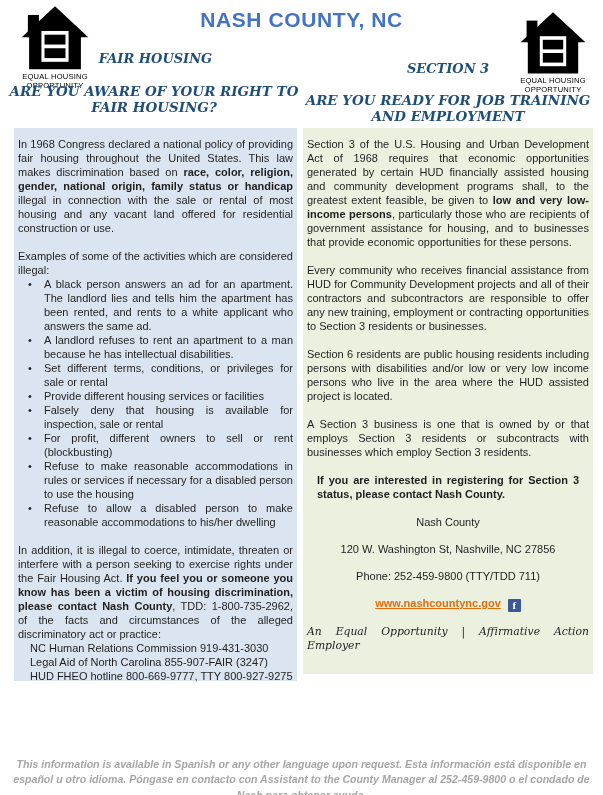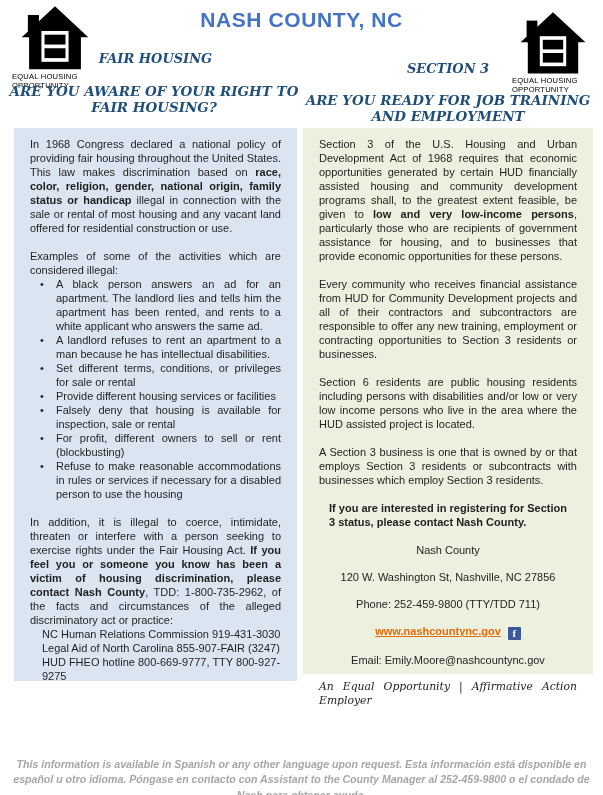--- a/index.html
+++ b/index.html
@@ -13,21 +13,21 @@
     overflow:hidden;
   }
 
   
   .doc-title {
     position:absolute; top:8px; left:0; right:0;
     text-align:center;
     font-size:21px; font-weight:bold; letter-spacing:.6px;
     color:var(--title-blue, #4472c4);
   }
-  .eho { position:absolute; }
+  .eho { position:absolute; text-align:center; }
   .eho-left  { top:5px;  left:12px;  width:86px; }
   .eho-right { top:11px; right:9px;  width:82px; }
   .eho svg { display:block; margin:0 auto; }
   .eho-text {
     font-size:7.6px; line-height:1.12; color:#000;
     letter-spacing:.2px; white-space:nowrap;
   }
 
   .col-heading, .col-subheading {
     position:absolute; text-align:center;
@@ -38,21 +38,21 @@
   .heading-fair    { top:51px; left:14px;  width:283px; font-size:13px; }
   .heading-sec3    { top:61px; left:303px; width:290px; font-size:13px; }
   .sub-fair        { top:83px; left:2px;   width:304px; font-size:13.5px; line-height:1.22; }
   .sub-sec3        { top:92px; left:301px; width:294px; font-size:13.5px; line-height:1.22; }
 
   
   .block {
     position:absolute; top:128px;
     box-sizing:border-box;
     font-size:11px; line-height:14px;
-    padding:9px 16px;
+    padding:9px 4px;
   }
   .block-left  { left:14px;  width:283px; height:553px; background:var(--left-bg, #dbe5f1); }
   .block-right { left:303px; width:290px; height:546px; background:var(--right-bg, #ebf1de); }
 
   .block p { margin:0 0 14px 0; text-align:justify; }
   b { font-weight:bold; }
 
   ul.bullets { margin:0; padding:0 0 0 26px; list-style:none; }
   ul.bullets li { position:relative; text-align:justify; }
   ul.bullets li::before { content:"\2022"; position:absolute; left:-16px; top:0; }
@@ -131,20 +131,21 @@
     <p><span>In 1968 Congress declared a national policy of providing fair housing throughout the United States. This law makes discrimination based on </span><b>race, color, religion, gender, national origin, family status or handicap</b><span> illegal in connection with the sale or rental of most housing and any vacant land offered for residential construction or use.</span></p>
     <p style="margin-bottom:0;">Examples of some of the activities which are considered illegal:</p>
     <ul class="bullets">
       <li>A black person answers an ad for an apartment. The landlord lies and tells him the apartment has been rented, and rents to a white applicant who answers the same ad.</li>
       <li>A landlord refuses to rent an apartment to a man because he has intellectual disabilities.</li>
       <li>Set different terms, conditions, or privileges for sale or rental</li>
       <li>Provide different housing services or facilities</li>
       <li>Falsely deny that housing is available for inspection, sale or rental</li>
       <li>For profit, different owners to sell or rent (blockbusting)</li>
       <li>Refuse to make reasonable accommodations in rules or services if necessary for a disabled person to use the housing</li>
+      <li>Refuse to allow a disabled person to make reasonable accommodations to his/her dwelling</li>
     </ul>
     <p style="margin:14px 0 0;"><span>In addition, it is illegal to coerce, intimidate, threaten or interfere with a person seeking to exercise rights under the Fair Housing Act. </span><b>If you feel you or someone you know has been a victim of housing discrimination, please contact Nash County</b><span>, TDD: 1-800-735-2962, of the facts and circumstances of the alleged discriminatory act or practice:</span></p>
     <div class="contact-lines">
       <div>NC Human Relations Commission 919-431-3030</div>
       <div>Legal Aid of North Carolina 855-907-FAIR (3247)</div>
       <div>HUD FHEO hotline 800-669-9777, TTY 800-927-9275</div>
     </div>
   </div>
 
   <div class="block block-right">
@@ -152,19 +153,18 @@
     <p>Every community who receives financial assistance from HUD for Community Development projects and all of their contractors and subcontractors are responsible to offer any new training, employment or contracting opportunities to Section 3 residents or businesses.</p>
     <p>Section 6 residents are public housing residents including persons with disabilities and/or low or very low income persons who live in the area where the HUD assisted project is located.</p>
     <p>A Section 3 business is one that is owned by or that employs Section 3 residents or subcontracts with businesses which employ Section 3 residents.</p>
     <p class="cta">If you are interested in registering for Section 3 status, please contact Nash County.</p>
     <div class="cline">Nash County</div>
     <div class="cline">120 W. Washington St, Nashville, NC 27856</div>
     <div class="cline">Phone: 252-459-9800 (TTY/TDD 711)</div>
     <div class="cline">
       <span class="weblink">www.nashcountync.gov</span><span class="fb-icon">f</span>
     </div>
-    <div class="cline">Email: Emily.Moore@nashcountync.gov</div>
     <p class="eeo-line">An Equal Opportunity | Affirmative Action Employer</p>
   </div>
 
   <div class="page-footer">This information is available in Spanish or any other language upon request. Esta información está disponible en español u otro idioma. Póngase en contacto con Assistant to the County Manager al 252-459-9800 o el condado de Nash para obtener ayuda.</div>
 
 </div>
 
 </body></html>

